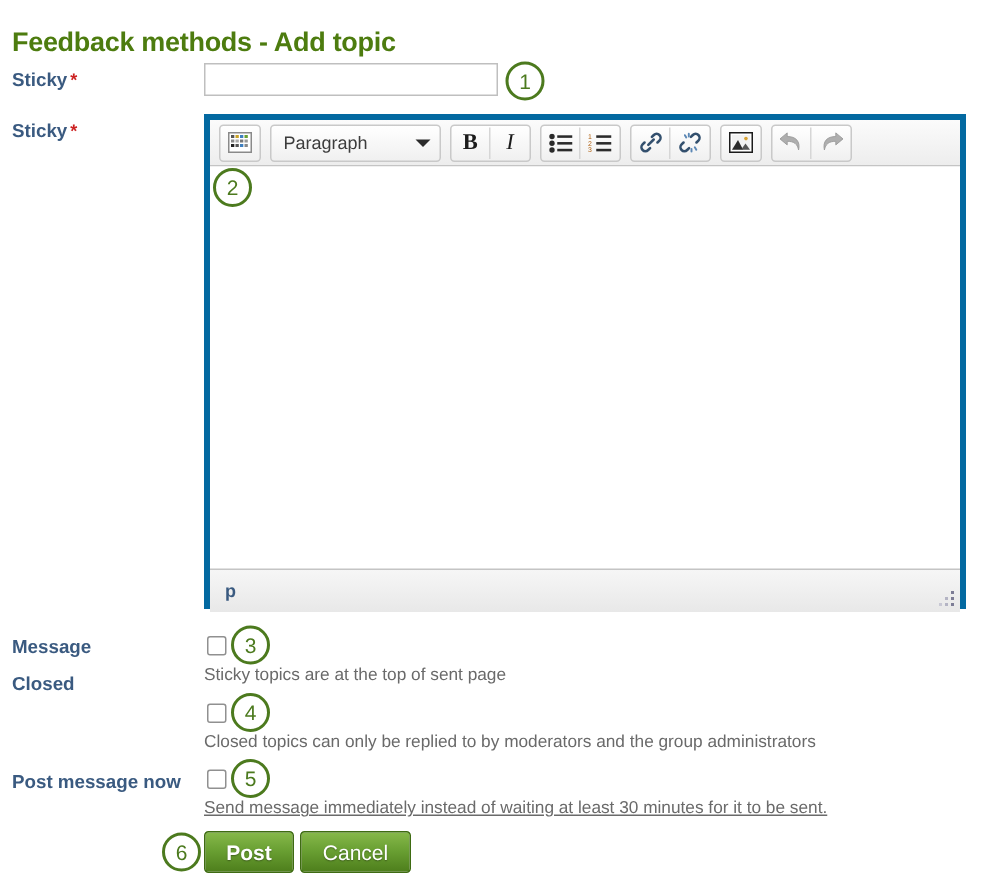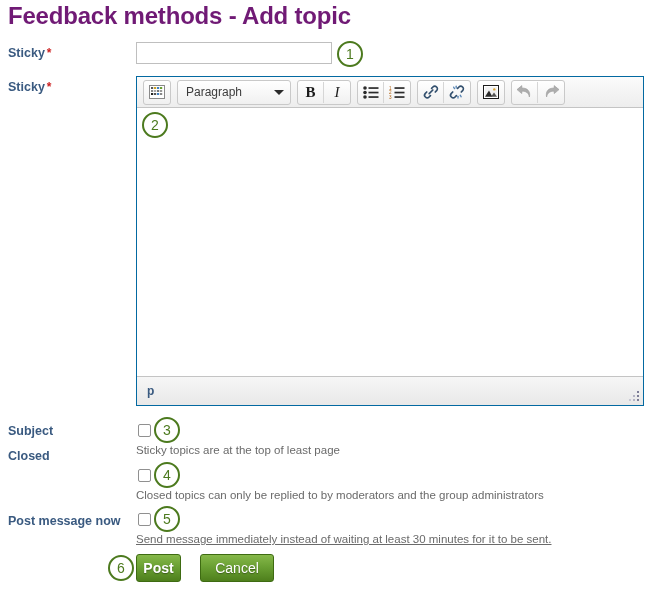--- a/index.html
+++ b/index.html
@@ -14,24 +14,24 @@
     font-family: "Liberation Sans", sans-serif;
     font-size: 13px;
     color: #333333;
     overflow: hidden;
   }
 
   
   .page-title {
     position: absolute;
     left: 8px;
-    top: 2px;
-    font-size: 24px;
-    font-weight: bold;
-    color: #701a75;
+    top: 18px;
+    font-size: 18px;
+    font-weight: bold;
+    color: #4d7c0f;
     letter-spacing: -0.2px;
     white-space: nowrap;
   }
 
   
   .field-label {
     position: absolute;
     font-size: 12.5px;
     font-weight: bold;
     color: #3a5a80;
@@ -66,21 +66,21 @@
   .message-label { left: 8px; top: 80px; }
 
   
   .editor {
     position: absolute;
     left: 136px;
     top: 76px;
     width: 508px;
     height: 330px;
     box-sizing: border-box;
-    border: 1px solid #0369a1;
+    border: 4px solid #0369a1;
     background: #ffffff;
     box-shadow: 0 0 0 0 transparent;
   }
 
   
   .toolbar {
     height: 31px;
     box-sizing: border-box;
     background: linear-gradient(to bottom, #fbfbfb 0%, #ededed 100%);
     border-bottom: 1px solid #c4c4c4;
@@ -199,21 +199,21 @@
     font-family: "Liberation Sans", sans-serif;
     font-size: 14px;
     font-weight: bold;
     text-shadow: 0 1px 1px rgba(0,0,0,0.35);
     display: flex;
     align-items: center;
     justify-content: center;
     cursor: pointer;
     padding: 0 14px;
   }
-  .btn-post { left: 136px; top: 554px; width: 45px; }
+  .btn-post { left: 136px; top: 554px; width: 60px; }
   .btn-cancel { left: 200px; top: 554px; width: 74px; font-weight: normal; }
 
   
   .callout {
     position: absolute;
     width: 26px;
     height: 26px;
     box-sizing: border-box;
     border: 2px solid #4c7a1e;
     border-radius: 50%;
@@ -370,24 +370,24 @@
       <rect x="8" y="8" width="2" height="2" fill="#7d7d96"></rect>
       <rect x="4" y="8" width="2" height="2" fill="#b4b4c4"></rect>
       <rect x="0" y="8" width="2" height="2" fill="#c8c8d4"></rect>
     </svg>
   </div>
 
 </div>
 
 <div class="callout" style="left:142px; top:112px;">2</div>
 
-<div class="field-label" style="left:8px; top:424px;">Subject</div>
+<div class="field-label" style="left:8px; top:424px;">Message</div>
 <div class="cbox" style="left:138px; top:424px;"></div>
 <div class="callout" style="left:154px; top:417px;">3</div>
-<div class="help-text" style="left:136px; top:444px;">Sticky topics are at the top of least page</div>
+<div class="help-text" style="left:136px; top:444px;">Sticky topics are at the top of sent page</div>
 
 <div class="field-label" style="left:8px; top:449px;">Closed</div>
 <div class="cbox" style="left:138px; top:469px;"></div>
 <div class="callout" style="left:154px; top:462px;">4</div>
 <div class="help-text" style="left:136px; top:489px;">Closed topics can only be replied to by moderators and the group administrators</div>
 
 <div class="field-label" style="left:8px; top:514px;">Post message now</div>
 <div class="cbox" style="left:138px; top:513px;"></div>
 <div class="callout" style="left:154px; top:506px;">5</div>
 <div class="help-text" style="left:136px; top:533px;text-decoration:underline;">Send message immediately instead of waiting at least 30 minutes for it to be sent.</div>

